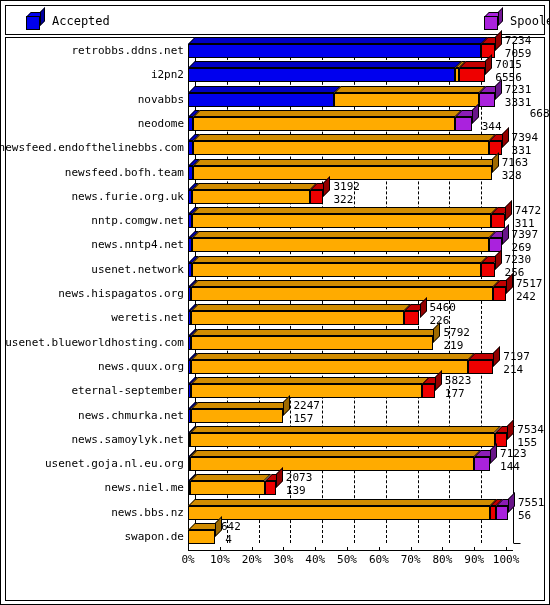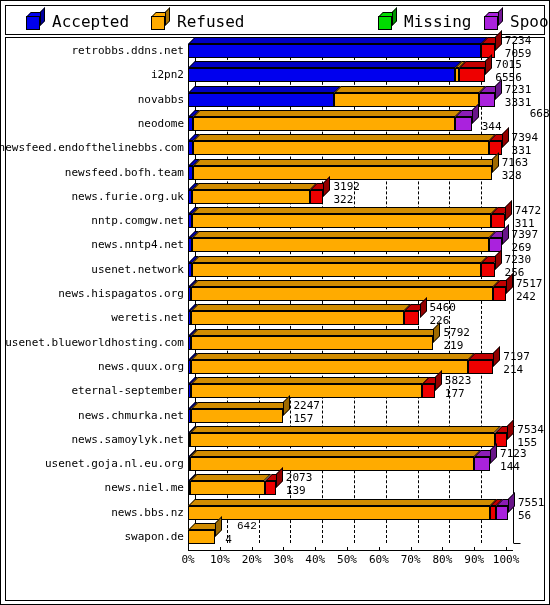--- a/index.html
+++ b/index.html
@@ -9,21 +9,21 @@
   
   #legend{position:absolute;left:4px;top:4px;width:540px;height:30px;
           border:1px solid #000;box-sizing:border-box;background:#fff;}
   .lg-item{position:absolute;top:3px;height:24px;display:flex;align-items:center;}
   .lg-cube{position:relative;width:20px;height:18px;margin-right:6px;}
   .lg-face{position:absolute;left:0;top:4px;width:14px;height:14px;border:1px solid #000;box-sizing:border-box;}
   .lg-top{position:absolute;left:0;top:0;width:14px;height:5px;border:1px solid #000;box-sizing:border-box;
           transform:skewX(-45deg);transform-origin:bottom left;}
   .lg-side{position:absolute;left:14px;top:0;width:5px;height:14px;border:1px solid #000;box-sizing:border-box;
            transform:skewY(-45deg);transform-origin:top left;}
-  .lg-label{font-size:16px;color:#000;letter-spacing:0px;}
+  .lg-label{font-size:12px;color:#000;letter-spacing:0px;}
   
   #plot{position:absolute;left:4px;top:36px;width:540px;height:564px;
         border:1px solid #000;box-sizing:border-box;background:#fff;}
   #grid{position:absolute;left:0;top:0;width:100%;height:100%;}
   .rowlabel{position:absolute;right:0;text-align:right;font-size:11px;color:#000;
             white-space:nowrap;line-height:11px;}
   .bar3d{position:absolute;height:0;}
   .seg{position:absolute;top:0;height:14px;border:1px solid #000;box-sizing:border-box;}
   .seg-top{position:absolute;height:7px;border:1px solid #000;box-sizing:border-box;
            transform:skewX(-45deg);transform-origin:bottom left;}
@@ -40,36 +40,20 @@
 
   <div id="legend">
       <div class="lg-item" style="left: 20px;">
         <span class="lg-cube">
           <span class="lg-top" style="background: rgb(0, 0, 238);"></span>
           <span class="lg-side" style="background: rgb(0, 0, 162);"></span>
           <span class="lg-face" style="background: rgb(0, 0, 238);"></span>
         </span>
         <span class="lg-label">Accepted</span>
       </div>
-      <div class="lg-item" style="left: 145px;">
-        <span class="lg-cube">
-          <span class="lg-top" style="background: rgb(255, 171, 0);"></span>
-          <span class="lg-side" style="background: rgb(173, 116, 0);"></span>
-          <span class="lg-face" style="background: rgb(255, 171, 0);"></span>
-        </span>
-        <span class="lg-label">Refused</span>
-      </div>
-      <div class="lg-item" style="left: 372px;">
-        <span class="lg-cube">
-          <span class="lg-top" style="background: rgb(0, 221, 0);"></span>
-          <span class="lg-side" style="background: rgb(0, 150, 0);"></span>
-          <span class="lg-face" style="background: rgb(0, 221, 0);"></span>
-        </span>
-        <span class="lg-label">Missing</span>
-      </div>
       <div class="lg-item" style="left: 478px;">
         <span class="lg-cube">
           <span class="lg-top" style="background: rgb(170, 34, 221);"></span>
           <span class="lg-side" style="background: rgb(116, 23, 150);"></span>
           <span class="lg-face" style="background: rgb(170, 34, 221);"></span>
         </span>
         <span class="lg-label">Spooled</span>
       </div>
     </div>
 
@@ -302,21 +286,21 @@
           <div class="seg" style="left: 489.824px; top: 467.7px; width: 12.084px; background: rgb(170, 34, 221);"></div>
           <div class="seg-side" style="left: 501.908px; top: 460.7px; height: 14px; background: rgb(105, 21, 137);"></div>
         </div>
         <div class="vlabel" style="left: 511.908px; top: 458.7px; text-align: center;">7551</div>
         <div class="vlabel" style="left: 511.908px; top: 471.7px;">56</div>
         <div class="bar3d" style="left: 0px; top: 0px;">
           <div class="seg-top" style="left: 182px; top: 485px; width: 27.348px; height: 7px; background: rgb(209, 140, 0);"></div>
           <div class="seg" style="left: 182px; top: 492px; width: 27.348px; background: rgb(255, 171, 0);"></div>
           <div class="seg-side" style="left: 209.348px; top: 485px; height: 14px; background: rgb(158, 106, 0);"></div>
         </div>
-        <div class="vlabel" style="left: 231px; top: 483px; font-family: Liberation Mono, monospace;">642</div>
+        <div class="vlabel" style="left: 215px; top: 483px;">642</div>
         <div class="vlabel" style="left: 219.348px; top: 496px;">4</div>
       </div>
     <div id="labels">
         <div class="rowlabel" style="top: 7px; right: 360px;">retrobbs.ddns.net</div>
         <div class="rowlabel" style="top: 31.3px; right: 360px;">i2pn2</div>
         <div class="rowlabel" style="top: 55.6px; right: 360px;">novabbs</div>
         <div class="rowlabel" style="top: 79.9px; right: 360px;">neodome</div>
         <div class="rowlabel" style="top: 104.2px; right: 360px;">newsfeed.endofthelinebbs.com</div>
         <div class="rowlabel" style="top: 128.5px; right: 360px;">newsfeed.bofh.team</div>
         <div class="rowlabel" style="top: 152.8px; right: 360px;">news.furie.org.uk</div>

